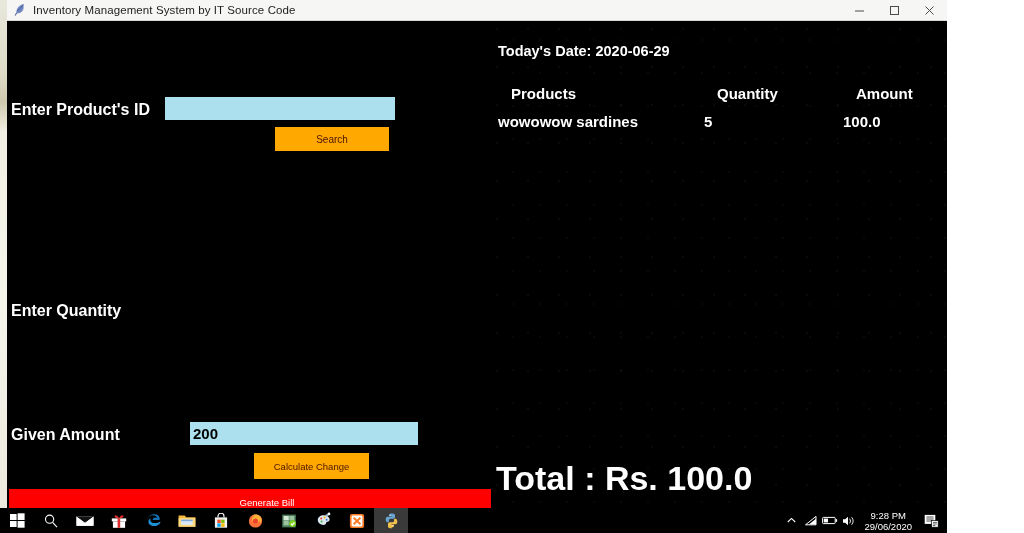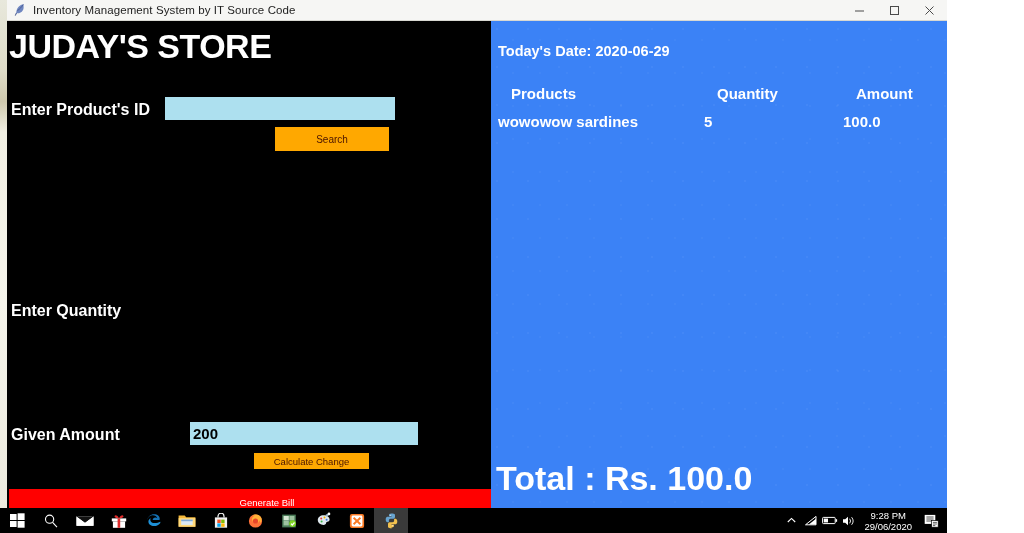--- a/index.html
+++ b/index.html
@@ -174,21 +174,21 @@
     left: 268px;
     top: 106px;
     width: 114px;
     height: 24px;
     font-size: 10px;
   }
   #btn-calculate-change {
     left: 247px;
     top: 432px;
     width: 115px;
-    height: 16px;
+    height: 26px;
     font-size: 9.5px;
   }
 
   #change-text {
     position: absolute;
     left: 4px;
     top: 441px;
     font-size: 15px;
     font-weight: bold;
     color: #ff0000;
@@ -215,21 +215,21 @@
     box-sizing: border-box;
   }
 
   
   #right-panel {
     position: absolute;
     left: 484px;
     top: 0;
     width: 456px;
     height: 487px;
-    background: #3b82f6;
+    background: #000000;
     overflow: hidden;
   }
   
   #right-panel::before {
     content: "";
     position: absolute;
     inset: 0;
     pointer-events: none;
     background-image:
       radial-gradient(circle at 6px 8px, rgba(255,255,255,.10) 0.6px, transparent 0.8px),
@@ -393,21 +393,20 @@
             <line x1="9.5" y1="1.5" x2="1.5" y2="9.5" stroke="#4a4a4a" stroke-width="1"></line>
           </svg>
         </div>
       </div>
     </div>
 
     <div id="window-body">
 
       <div id="left-panel">
 
-        <div id="store-title">JUDAY'S STORE</div>
 
         <div class="field-label" id="label-product-id">Enter Product's ID</div>
         <input class="text-input" id="input-product-id" type="text" value="" style="">
 
         <button class="orange-button" id="btn-search">Search</button>
 
         <div class="field-label" id="label-quantity">Enter Quantity</div>
 
         <div class="field-label" id="label-given">Given Amount</div>
         <input class="text-input" id="input-given-amount" type="text" value="200" style="">

